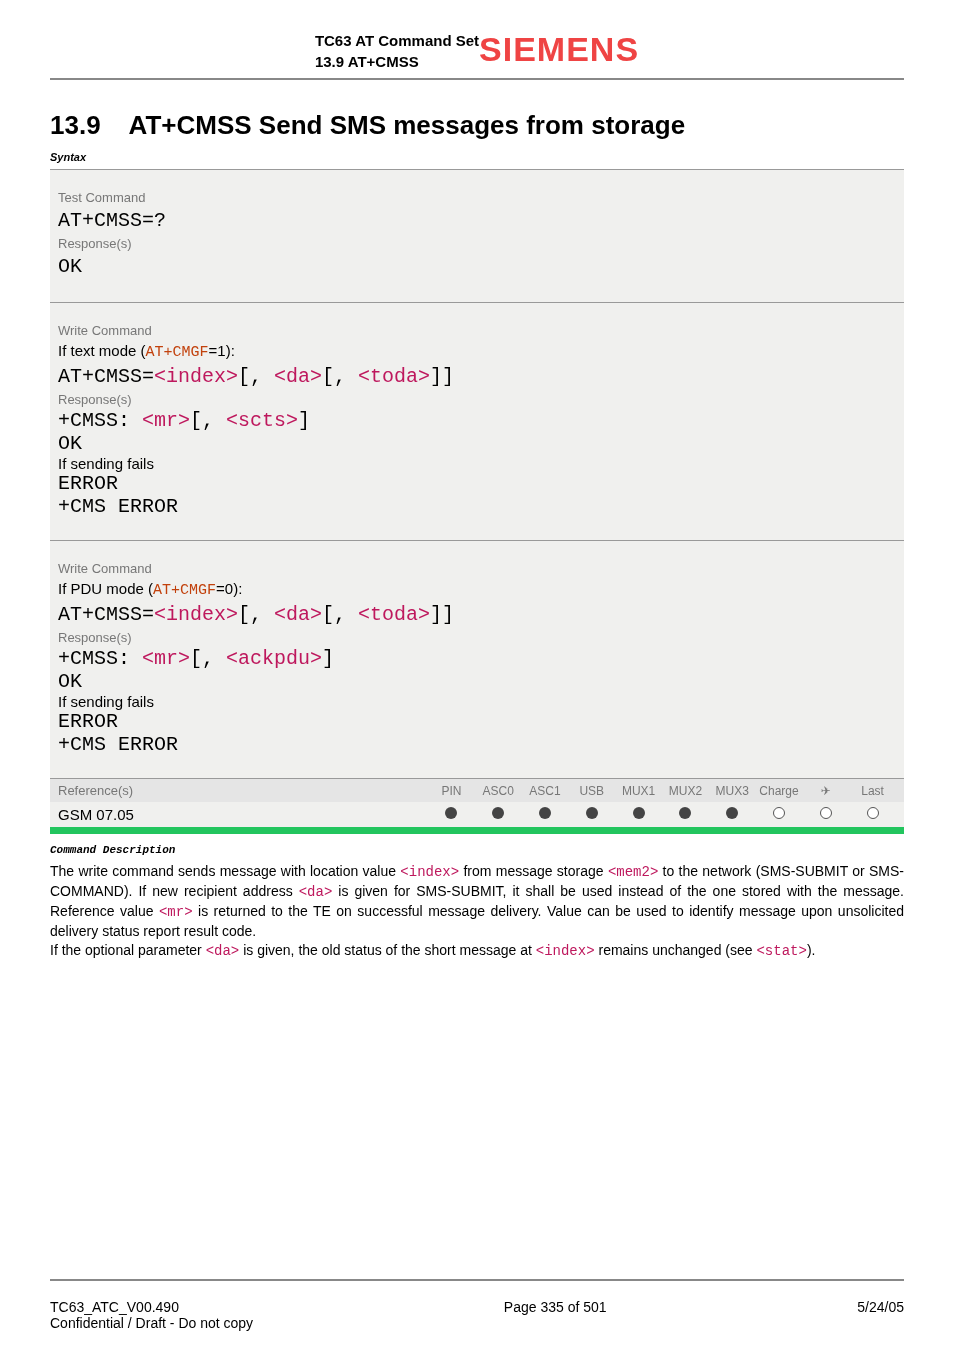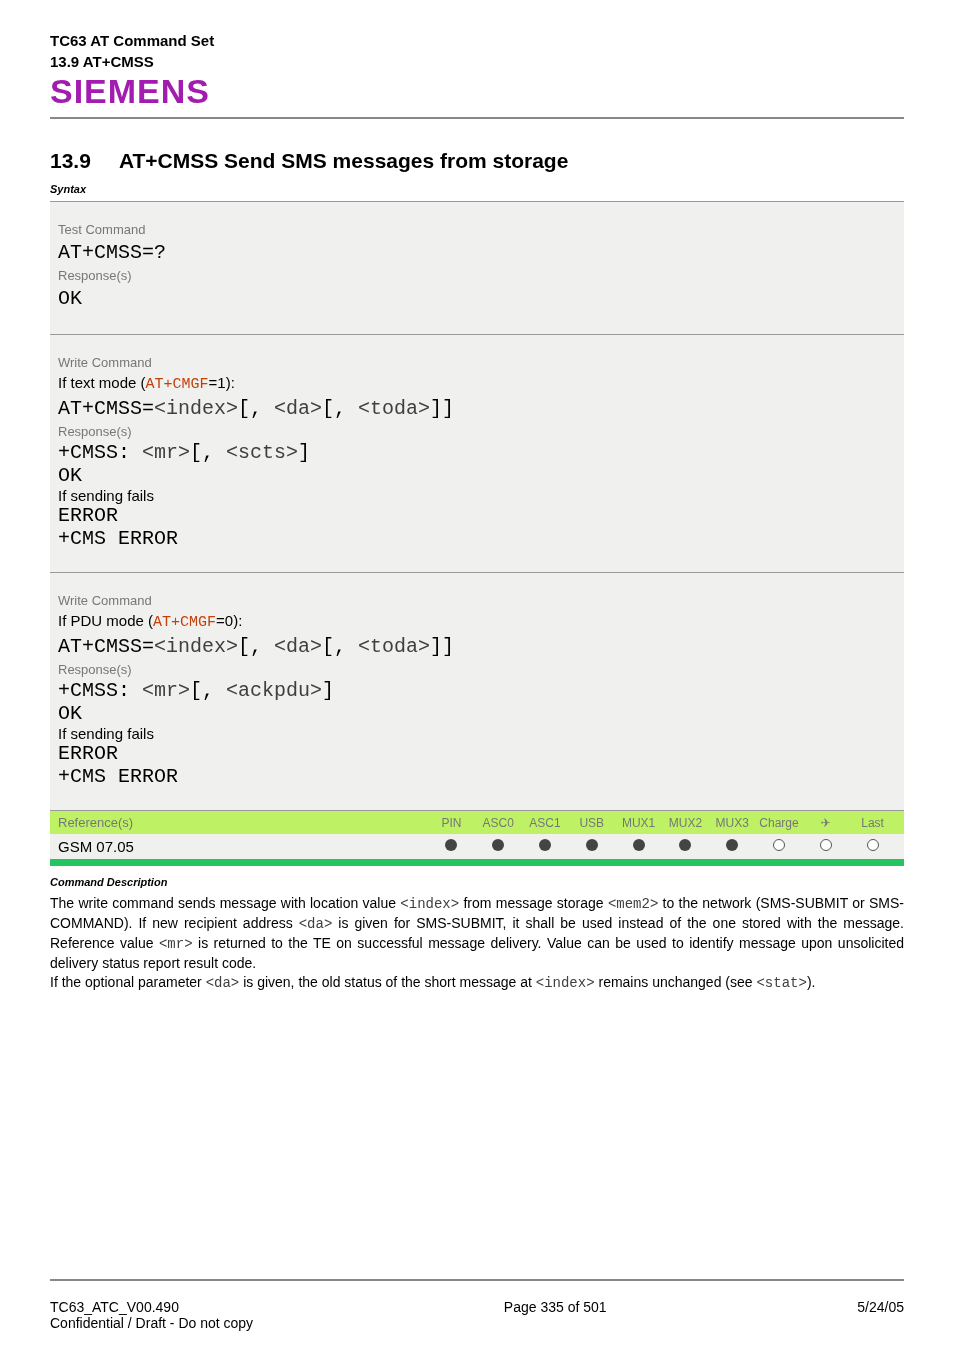--- a/index.html
+++ b/index.html
@@ -17,37 +17,36 @@
     min-height: 1351px;
     position: relative;
   }
   .header {
     display: flex;
     justify-content: center;
     align-items: flex-start;
     border-bottom: 2px solid #888;
     padding-bottom: 6px;
     margin-bottom: 30px;
-    flex-direction: column;
   }
   .header-left {
     font-size: 15px;
     line-height: 1.4;
   }
   .header-left .title { font-weight: bold; }
   .header-left .sub   { font-weight: bold; }
   .siemens {
     font-family: Arial, sans-serif;
     font-weight: 900;
     font-size: 34px;
     letter-spacing: 1px;
-    color: #a21caf;
+    color: #ef4444;
   }
   h2.section {
-    font-size: 21px;
+    font-size: 26px;
     font-weight: bold;
     margin: 0 0 10px 0;
   }
   h2.section .num { display:inline-block; margin-right: 28px; }
   .subhead {
     font-weight: bold;
     font-style: italic;
     font-size: 11px;
     margin: 10px 0 6px 0;
   }
@@ -57,27 +56,27 @@
     margin: 0;
   }
   .label {
     color: #777;
     font-size: 13px;
   }
   .mono {
     font-family: "Courier New", monospace;
     font-size: 20px;
   }
-  .param { color: #404040; font-family: "Courier New", monospace; }
+  .param { color: #be185d; font-family: "Courier New", monospace; }
   .cmdlink { color: #c2410c; font-family: "Courier New", monospace; }
   .body-text { font-size: 14px; line-height: 1.35; text-align: justify; }
   .ref-table {
     display: flex;
     align-items: center;
-    background: #bef264;
+    background: #e5e5e5;
     padding: 4px 8px;
     font-size: 13px;
     color: #777;
     border-top: 1px solid #999;
   }
   .ref-row {
     display: flex;
     align-items: center;
     background: #f0f0ee;
     padding: 4px 8px;
@@ -194,21 +193,21 @@
       <span><i class="dot-filled"></i></span>
       <span><i class="dot-filled"></i></span>
       <span><i class="dot-filled"></i></span>
       <span><i class="dot-filled"></i></span>
       <span><i class="dot-empty"></i></span>
       <span><i class="dot-empty"></i></span>
       <span><i class="dot-empty"></i></span>
     </div>
   </div>
 
-  <div class="subhead" style="">Command Description</div>
+  <div class="subhead" style="font-family:Liberation Mono, monospace;">Command Description</div>
 
   <div class="body-text">
     <span>The write command sends message with location value </span><span class="param">&lt;index&gt;</span><span> from message storage </span><span class="param">&lt;mem2&gt;</span><span> to the network (SMS-SUBMIT or SMS-COMMAND). If new recipient address </span><span class="param">&lt;da&gt;</span><span> is given for SMS-SUBMIT, it shall be used instead of the one stored with the message. Reference value </span><span class="param">&lt;mr&gt;</span><span> is returned to the TE on successful message delivery. Value can be used to identify message upon unsolicited delivery status report result code.</span>
     <br>
     <span>If the optional parameter </span><span class="param">&lt;da&gt;</span><span> is given, the old status of the short message at </span><span class="param">&lt;index&gt;</span><span> remains unchanged (see </span><span class="param">&lt;stat&gt;</span><span>).</span>
   </div>
 
   <div class="footer">
     <div class="fl">
       <span>TC63_ATC_V00.490</span><br>

